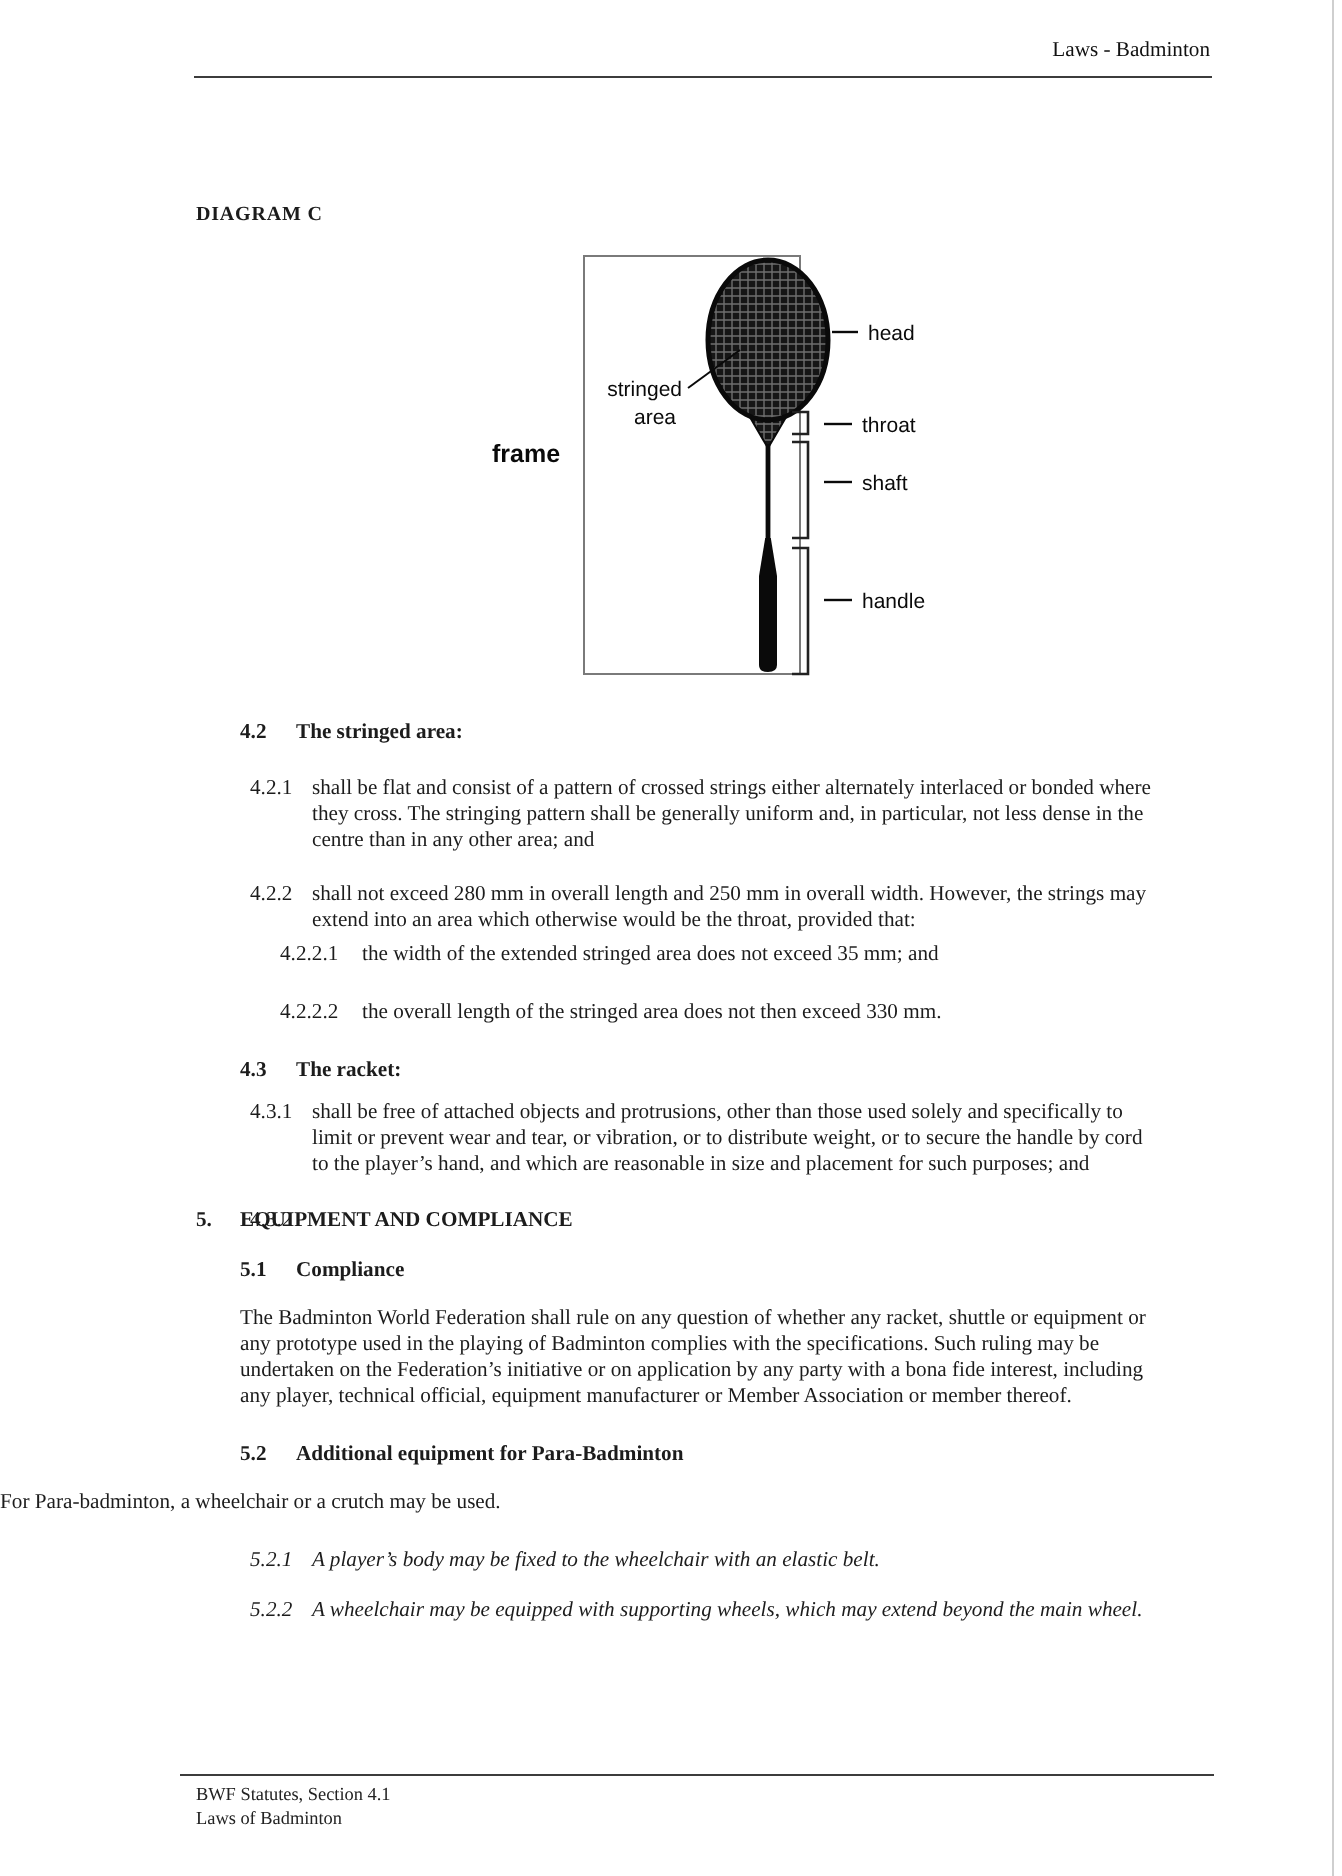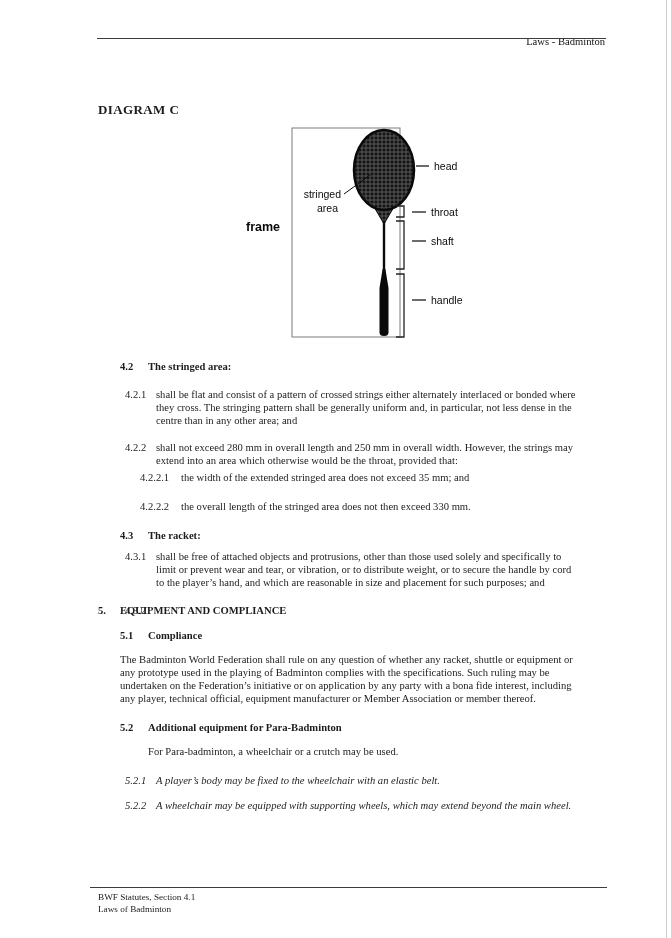--- a/index.html
+++ b/index.html
@@ -3,43 +3,43 @@
 <meta charset="utf-8">
 <style>
   html,body { margin:0; padding:0; background:#ffffff; }
   .page {
     position:relative; width:671px; height:938px; background:#ffffff;
     font-family:"Liberation Serif", serif; color:#1c1c1c; overflow:hidden;
   }
   .page-right-edge { position:absolute; left:666px; top:0; width:1px; height:938px; background:#cfcfcf; }
 
   
-  .hdr-title { position:absolute; top:36px; right:66px; font-size:10.6px; color:#111; }
+  .hdr-title { position:absolute; top:20px; right:66px; font-size:10.6px; color:#111; }
   .hdr-rule  { position:absolute; top:38px; left:97px; width:509px; height:1px; background:#3c3c3c; }
 
   
-  .diagram-heading { position:absolute; left:98px; top:102px; font-size:13px; font-weight:bold; letter-spacing:0.4px; }
+  .diagram-heading { position:absolute; left:98px; top:102px; font-size:10px; font-weight:bold; letter-spacing:0.4px; }
   .diagram-svg { position:absolute; left:240px; top:118px; }
   .diagram-svg text { font-family:"Liberation Sans", sans-serif; font-size:10.5px; fill:#0a0a0a; }
   .diagram-svg text.frame-lbl { font-size:12.5px; font-weight:bold; }
 
   
   .doc-body { position:absolute; left:0; top:358px; width:641px; }
   .item { position:relative; font-size:10.6px; line-height:13px; }
   .item .num { position:absolute; top:0; }
   .h1 { font-weight:bold; padding-left:120px; padding-right:64px; }
   .h1 .num { left:98px; }
   .h2 { font-weight:bold; padding-left:148px; padding-right:64px; }
   .h2 .num { left:120px; }
   .item3 { padding-left:156px; padding-right:64px; }
   .item3 .num { left:125px; }
   .item4 { padding-left:181px; padding-right:40px; }
   .item4 .num { left:140px; }
   .para { padding-left:120px; padding-right:64px; }
-  .para-indent { padding-left:148px; padding-right:64px; }
+  .para-indent { padding-right:64px; }
   .italic { font-style:italic; }
 
   
   .ftr-rule { position:absolute; top:887px; left:90px; width:517px; height:1px; background:#3c3c3c; }
   .ftr-text { position:absolute; top:891px; left:98px; font-size:9.2px; line-height:12px; color:#222; }
 </style>
 </head>
 <body>
 
 <div class="page">

